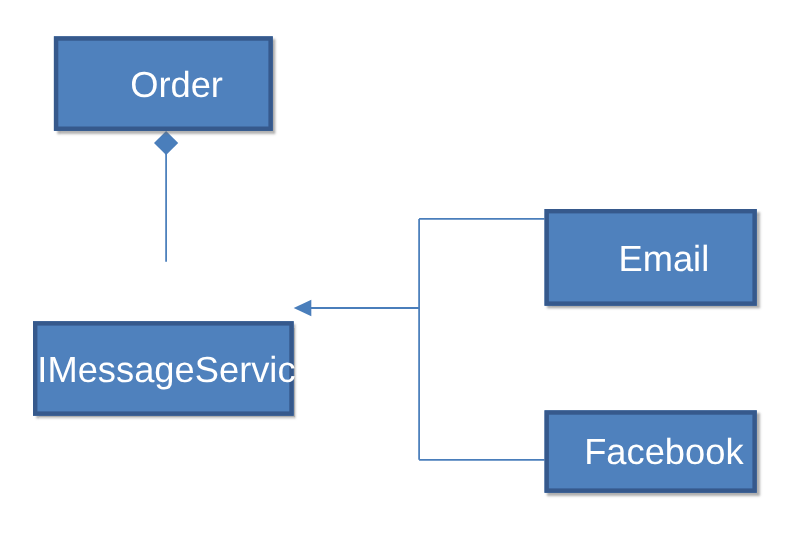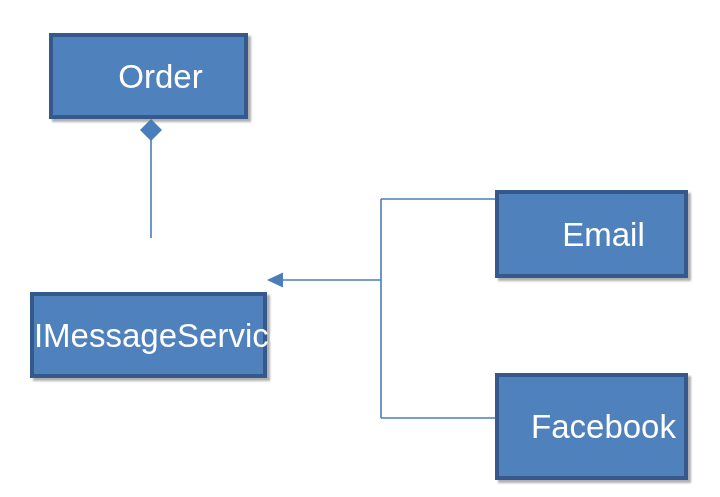--- a/index.html
+++ b/index.html
@@ -35,21 +35,21 @@
     color: #ffffff;
     font-size: 33px;
     line-height: 1;
     z-index: 1;
     white-space: nowrap;
     padding-left: 24px;
   }
   .node-order     { left: 49px;  top: 33px;  width: 199px; height: 86px; }
   .node-ims       { left: 30px;  top: 252px; width: 237px; height: 86px; margin-top: 40px; }
   .node-email     { left: 495px; top: 155px; width: 193px; height: 88px; margin-top: 35px; }
-  .node-facebook  { left: 495px; top: 373px; width: 193px; height: 107px; }
+  .node-facebook  { left: 495px; top: 373px; width: 193px; height: 75px; }
 </style>
 </head>
 <body>
 
 <div class="canvas">
 
   <svg class="connector-layer" width="720" height="497" viewBox="0 0 720 497" xmlns="http://www.w3.org/2000/svg">
 
     <line x1="151" y1="140" x2="151" y2="238" stroke="#4A7EBB" stroke-width="1.6"></line>
     <polygon points="151,119 162,130 151,141 140,130" fill="#4A7EBB"></polygon>

